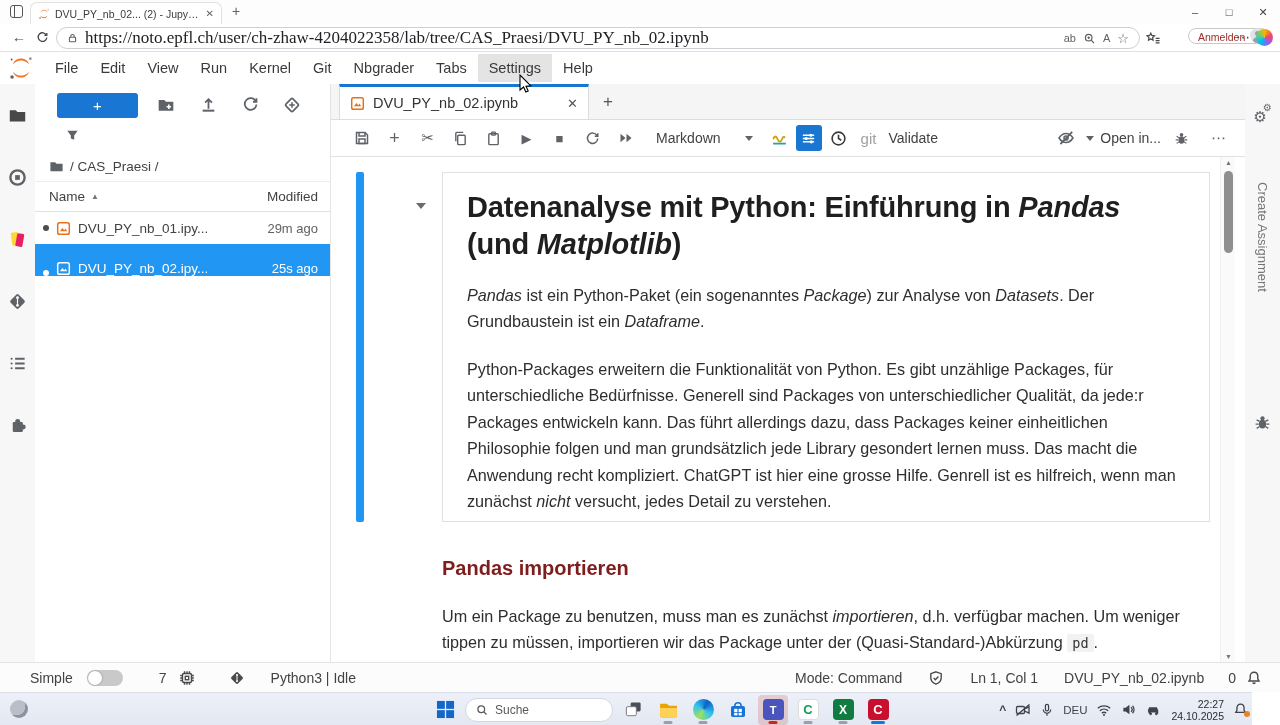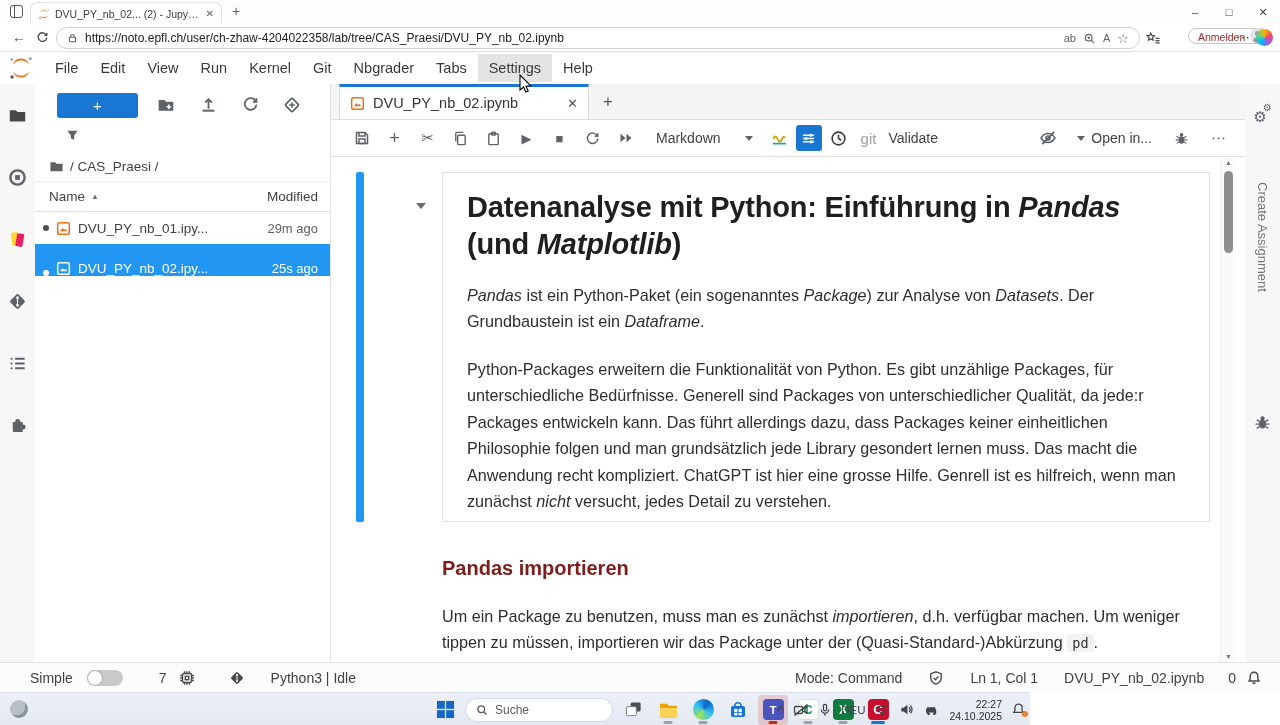--- a/index.html
+++ b/index.html
@@ -12,21 +12,21 @@
   .ws-btn::after{content:"";position:absolute;left:3px;top:0;width:0;height:100%;border-left:1.6px solid #555;}
   .btab{position:absolute;left:30px;top:2px;width:192px;height:22px;background:#fff;border:1px solid #e2e2e2;border-bottom:none;border-radius:7px 7px 0 0;display:flex;align-items:center;gap:5px;padding:0 7px;}
   .btab-title{flex:1;font-size:10.5px;color:#3c3c3c;white-space:nowrap;overflow:hidden;text-overflow:ellipsis;}
   .btab-close{font-size:10px;color:#5f6368;line-height:1;}
   .newtab{position:absolute;left:232px;top:3px;font-size:14px;color:#5f6368;}
   .winctl{position:absolute;right:0;top:0;height:24px;display:flex;}
   .winctl span{width:34px;display:flex;align-items:center;justify-content:center;font-size:11px;color:#444;}
   .addressbar{position:absolute;left:0;top:24px;width:1280px;height:28px;background:#fff;border-bottom:1px solid #dfe1e5;}
   .nav-ic{position:absolute;top:5px;font-size:14px;color:#46484b;}
   .urlpill{position:absolute;left:56px;top:3px;width:1084px;height:22px;border:1px solid #cdd1d6;border-radius:11px;background:#fff;display:flex;align-items:center;gap:7px;padding:0 10px;}
-  .url{flex:1;font-size:12px;color:#202124;white-space:nowrap;overflow:hidden;}
+  .url{flex:1;font-size:17px;color:#202124;white-space:nowrap;overflow:hidden;font-family:Liberation Serif, serif;}
   .pill-ic{font-size:11px;color:#5f6368;display:flex;align-items:center;}
   .signin{position:absolute;left:1188px;top:4px;height:16px;border:1px solid #c9c9c9;border-radius:10px;display:flex;align-items:flex-end;gap:5px;padding:0 3px 0 9px;}
   .signin-label{font-size:10.5px;color:#9a2b2b;}
   .avatar{width:15px;height:15px;border-radius:50%;background:#e1e3e6;position:relative;overflow:hidden;}
   .avatar::before{content:"";position:absolute;left:5px;top:2.5px;width:5px;height:5px;border-radius:50%;background:#9aa0a6;}
   .avatar::after{content:"";position:absolute;left:2.5px;top:8.5px;width:10px;height:7px;border-radius:50%;background:#9aa0a6;}
   .copilot{position:absolute;left:1256px;top:5px;width:17px;height:17px;border-radius:50%;background:conic-gradient(#f8b500,#ef476f,#9b5de5,#00bbf9,#59d185,#f8b500);}
 
   
   .menubar{position:absolute;left:0;top:52px;width:1280px;height:32px;background:#fff;display:flex;align-items:center;}
@@ -68,21 +68,21 @@
   .nbtab-add{display:flex;align-items:center;padding:0 14px;font-size:17px;color:#555;}
   .nbtoolbar{height:37px;background:#fff;border-bottom:1px solid #e0e0e0;display:flex;align-items:center;padding:0 10px 0 14px;}
   .tbi{width:33px;height:28px;display:flex;align-items:center;justify-content:center;color:#5f6368;}
   .tbtext{font-size:14px;color:#424242;}
   .celltype{display:flex;align-items:center;gap:24px;margin:0 10px 0 14px;}
   .caret{width:0;height:0;border-left:4.5px solid transparent;border-right:4.5px solid transparent;border-top:5.5px solid #5f6368;}
   .bluebtn{width:26px;height:26px;background:#1977d2;border-radius:3px;display:flex;align-items:center;justify-content:center;}
   .gittext{font-size:15px;color:#a0a0a0;margin:0 12px 0 6px;}
   .validate{font-size:14px;color:#424242;margin-right:8px;}
   .tb-right{margin-left:auto;display:flex;align-items:center;gap:4px;}
-  .openin{display:flex;align-items:center;gap:6px;margin:0 9px;}
+  .openin{display:flex;align-items:center;gap:6px;margin:0 0;}
 
   .nbcontent{position:relative;height:505px;background:#fff;overflow:hidden;}
   .cellbar{position:absolute;left:25px;top:15px;width:8px;height:350px;background:#2196f3;border-radius:2px;}
   .collapse-caret{position:absolute;left:85px;top:46px;width:0;height:0;border-left:5px solid transparent;border-right:5px solid transparent;border-top:6px solid #6b6b6b;}
   .cellbox{position:absolute;left:111px;top:15px;width:768px;height:350px;border:1px solid #e0e0e0;background:#fff;padding:16px 26px 0 24px;}
   .cellbox h1{margin:0 0 20px 0;font-size:29px;font-weight:700;color:#1f1f1f;line-height:1.26;letter-spacing:-0.2px;}
   .md p{margin:0 0 21px 0;font-size:16.2px;color:#2e2e2e;line-height:1.63;}
   .md .it{font-style:italic;}
   .md2{position:absolute;left:111px;top:390px;width:768px;}
   .md2 h2{margin:10px 0 23px 0;font-size:20px;font-weight:700;color:#7f1d1d;}
@@ -91,21 +91,21 @@
   .nbscroll .thumb{position:absolute;left:3px;top:14px;width:9px;height:82px;background:#8f8f8f;border-radius:5px;}
   .nbscroll .sarr{position:absolute;left:0;width:15px;text-align:center;font-size:7px;color:#777;}
 
   
   .statusbar{position:absolute;left:0;top:662px;width:1280px;height:30px;background:#fcfcfc;border-top:1px solid #e3e3e3;display:flex;align-items:center;font-size:14px;color:#424242;}
   .toggle{width:36px;height:16px;border-radius:9px;background:#c9c9c9;position:relative;margin-left:14px;}
   .toggle .knob{position:absolute;left:1px;top:1px;width:14px;height:14px;border-radius:50%;background:#fff;box-shadow:0 0 2px rgba(0,0,0,.4);}
   .sb-ic{display:flex;align-items:center;color:#5f6368;}
 
   
-  .taskbar{position:absolute;left:0;top:692px;width:1030px;height:33px;background:linear-gradient(#edf0f8,#e3e8f2);border-top:1px solid #d8dde8;}
+  .taskbar{position:absolute;left:0;top:692px;width:1252px;height:33px;background:linear-gradient(#edf0f8,#e3e8f2);border-top:1px solid #d8dde8;}
   .weather{position:absolute;left:10px;top:7px;width:18px;height:18px;border-radius:50%;background:radial-gradient(circle at 6px 6px,#b9bfc9 55%,#8d939e 56%);}
   .tb-center{position:absolute;left:430px;top:0;height:33px;display:flex;align-items:center;gap:5px;}
   .tb-slot{width:30px;height:30px;display:flex;align-items:center;justify-content:center;position:relative;border-radius:4px;}
   .tb-slot .uline{position:absolute;bottom:1px;left:50%;transform:translateX(-50%);width:9px;height:3px;border-radius:2px;background:#9aa0aa;}
   .tb-slot.hl-red{background:rgba(196,43,28,.18);}
   .tb-slot .uline.red{background:#c42b1c;}
   .tb-slot .uline.blue{background:#1976d2;width:14px;}
   .searchpill{width:148px;height:24px;border-radius:12px;background:#fff;border:1px solid #d4d7de;display:flex;align-items:center;gap:7px;padding:0 10px;}
   .searchpill span{font-size:12px;color:#5a5a5a;}
   .appsq{width:21px;height:21px;border-radius:4px;display:flex;align-items:center;justify-content:center;font-weight:bold;color:#fff;}

